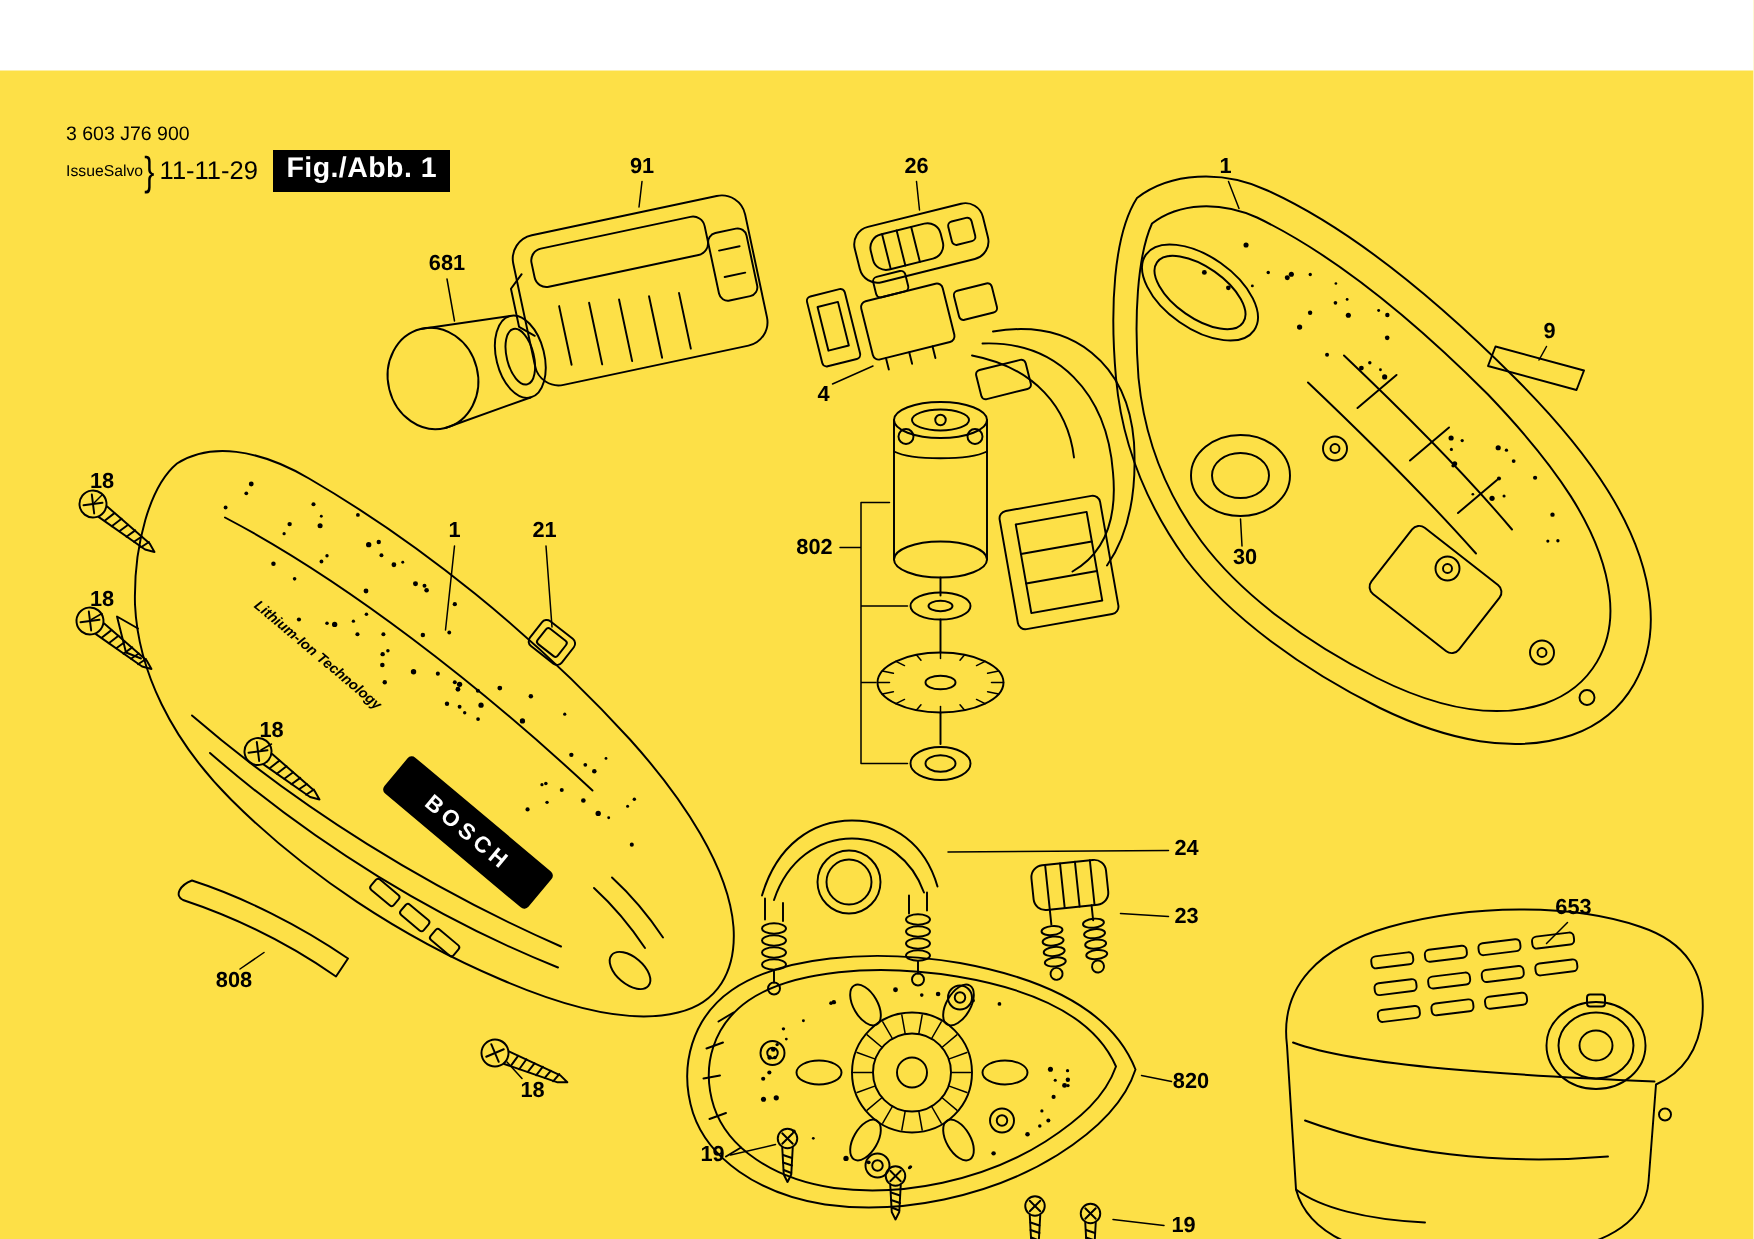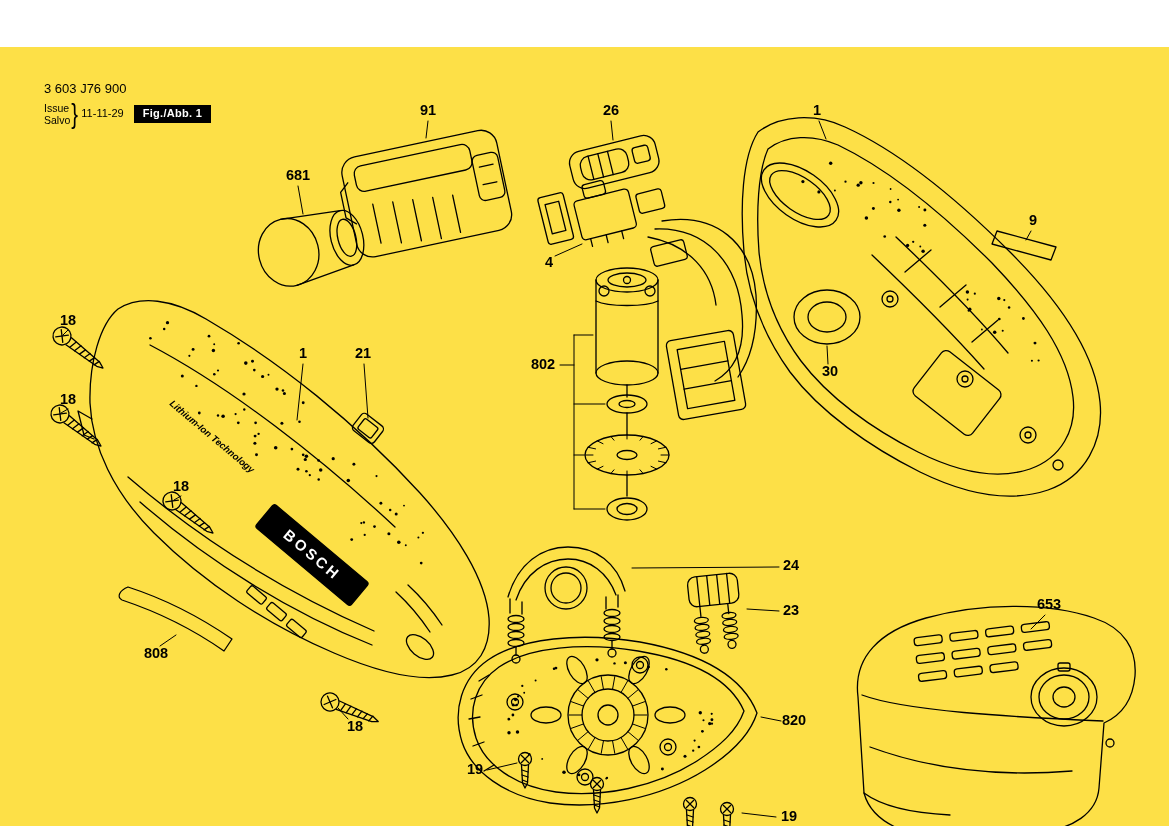--- a/index.html
+++ b/index.html
@@ -1,23 +1,23 @@
 <!DOCTYPE html>
 <html><head>
 <meta charset="utf-8">
 <style>
   html,body{margin:0;padding:0;background:#fff;}
   body{font-family:"Liberation Sans","DejaVu Sans",sans-serif;color:#000;}
   .page{position:relative;width:1169px;height:826px;background:#fde047;overflow:hidden;margin-top:47px;}
   .hdr{position:absolute;left:44px;top:34px;font-size:13px;line-height:1.2;}
   .issue-row{display:flex;align-items:center;margin-top:1px;}
-  .issue-col{display:flex;flex-direction:column;font-size:10.5px;line-height:1.15;}
+  .issue-col{display:flex;flex-direction:row;font-size:10.5px;line-height:1.15;}
   .brace{font-size:27px;font-weight:300;margin:0 1px 0 0;transform:scaleX(.75);}
-  .date{font-size:11px;margin:0 10px 0 1px;}
-  .fig-badge{background:#000;color:#fff;font-weight:bold;font-size:11px;padding:2px 9px 3px 9px;letter-spacing:.3px;}
+  .date{font-size:17px;margin:0 10px 0 1px;}
+  .fig-badge{background:#000;color:#fff;font-weight:bold;font-size:19px;padding:2px 9px 3px 9px;letter-spacing:.3px;}
   .notes{position:absolute;left:1003px;top:50px;font-size:11px;line-height:1.28;}
   #art{position:absolute;left:0;top:0;}
   .ink{stroke:#000;fill:none;stroke-width:1.3;stroke-linecap:round;stroke-linejoin:round;}
   .thin{stroke-width:1;}
   text{stroke:none !important;fill:#000;}
   .callout{font:bold 14.5px "Liberation Sans","DejaVu Sans",sans-serif;text-anchor:middle;}
   .brand-text{font:bold 15px "Liberation Sans","DejaVu Sans",sans-serif;letter-spacing:3px;fill:#fff;text-anchor:middle;}
   .tech-text{font:italic bold 9.5px "Liberation Sans","DejaVu Sans",sans-serif;text-anchor:middle;fill:#000;}
 </style>
 </head>

